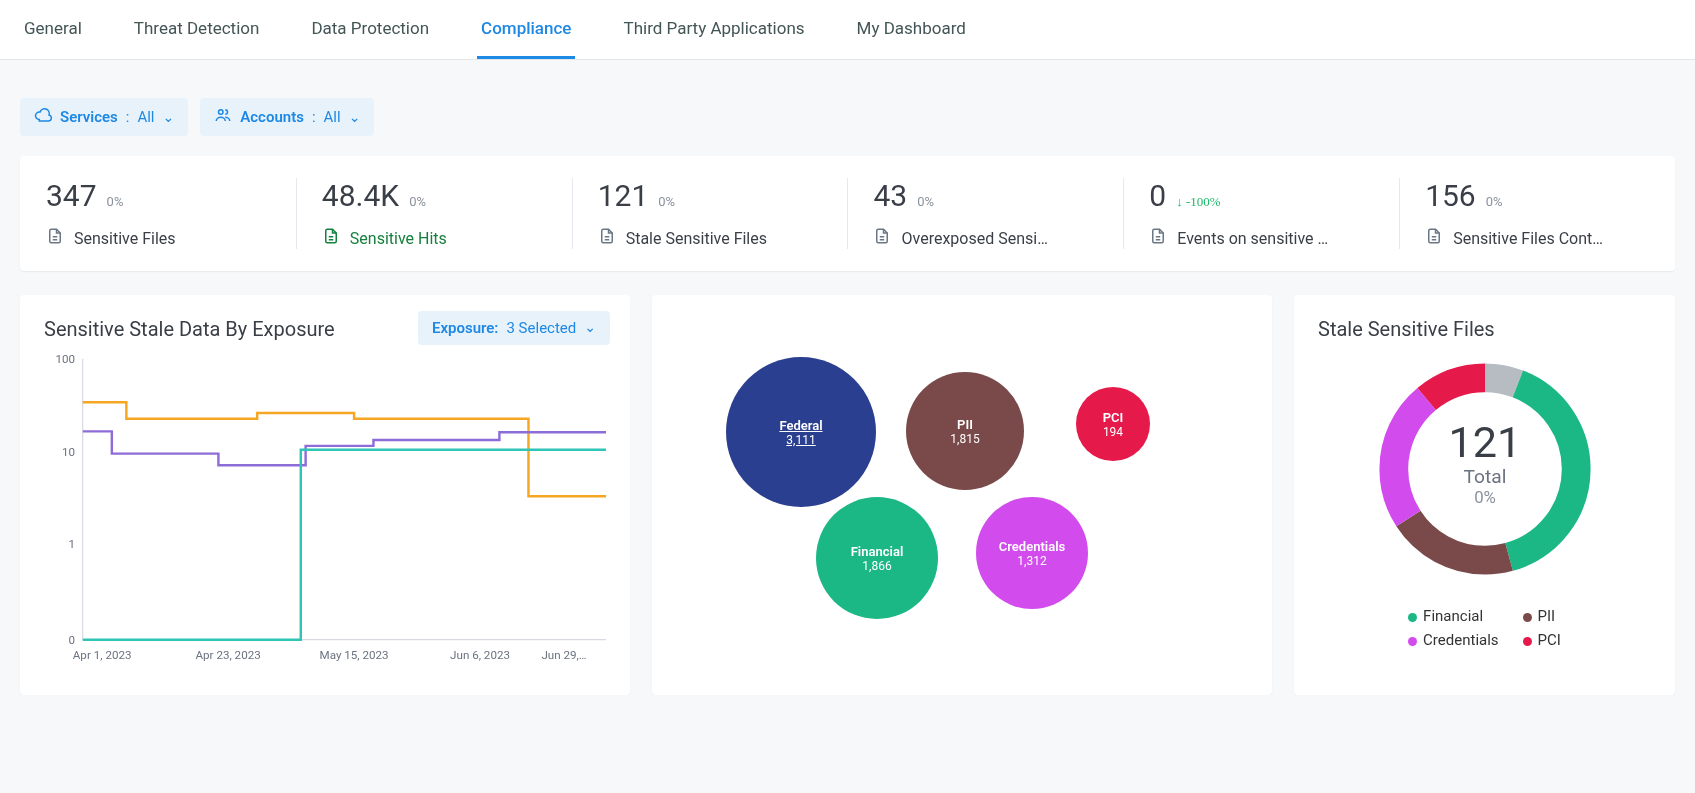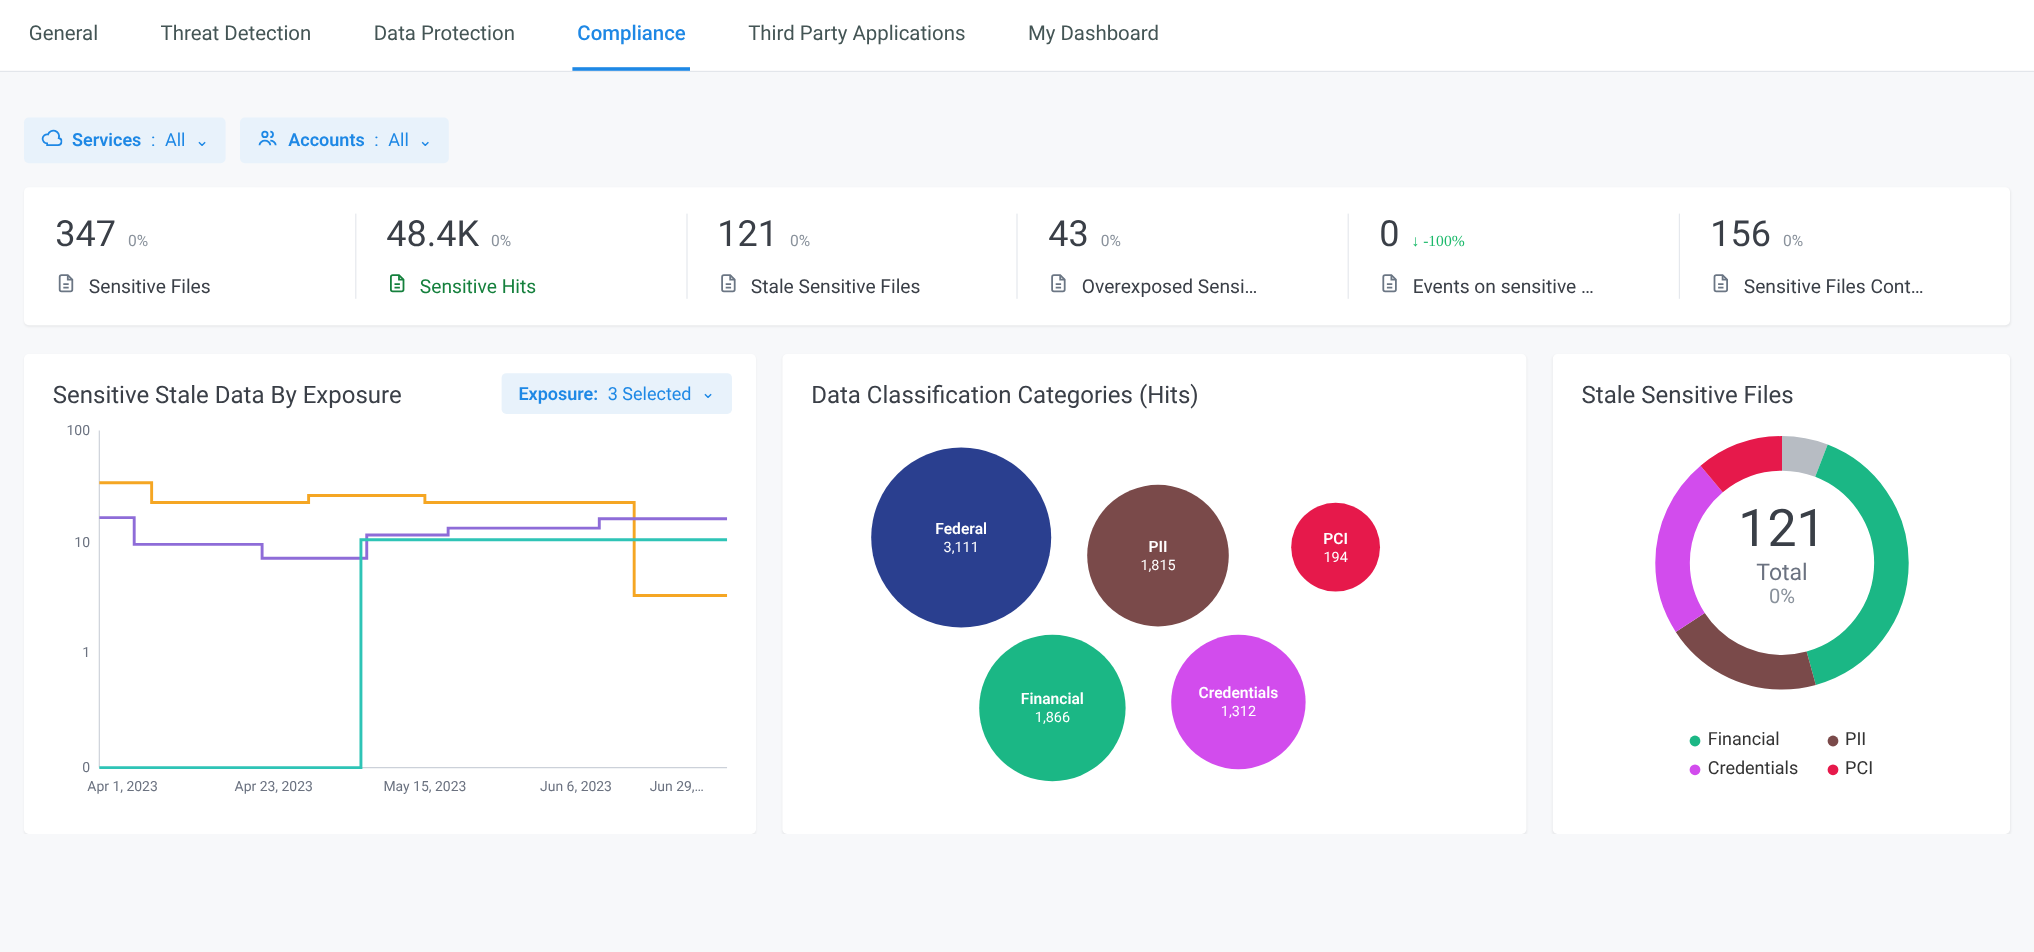--- a/index.html
+++ b/index.html
@@ -205,23 +205,22 @@
           <text x="60" y="320" text-anchor="middle">Apr 1, 2023</text>
           <text x="190" y="320" text-anchor="middle">Apr 23, 2023</text>
           <text x="320" y="320" text-anchor="middle">May 15, 2023</text>
           <text x="450" y="320" text-anchor="middle">Jun 6, 2023</text>
           <text x="560" y="320" text-anchor="end">Jun 29,…</text>
         </g>
     </svg>
   </div>
 
   <div class="card" style="width:620px;">
-    <div class="card-title">Data Classification Categories (Hits)</div>
     <div class="bubble-area" id="bubble-area">
-        <div class="bubble" style="background: rgb(42, 63, 143); width: 150px; height: 150px; left: 50px; top: 24px;">
+        <div class="bubble" style="background: rgb(42, 63, 143); width: 150px; height: 150px; left: 50px; top: 40px; text-decoration: underline;">
           <span class="bn">Federal</span>
           <span class="bv">3,111</span>
         </div>
         <div class="bubble" style="background: rgb(122, 74, 74); width: 118px; height: 118px; left: 230px; top: 55px;">
           <span class="bn">PII</span>
           <span class="bv">1,815</span>
         </div>
         <div class="bubble" style="background: rgb(230, 25, 75); width: 74px; height: 74px; left: 400px; top: 70px;">
           <span class="bn">PCI</span>
           <span class="bv">194</span>

